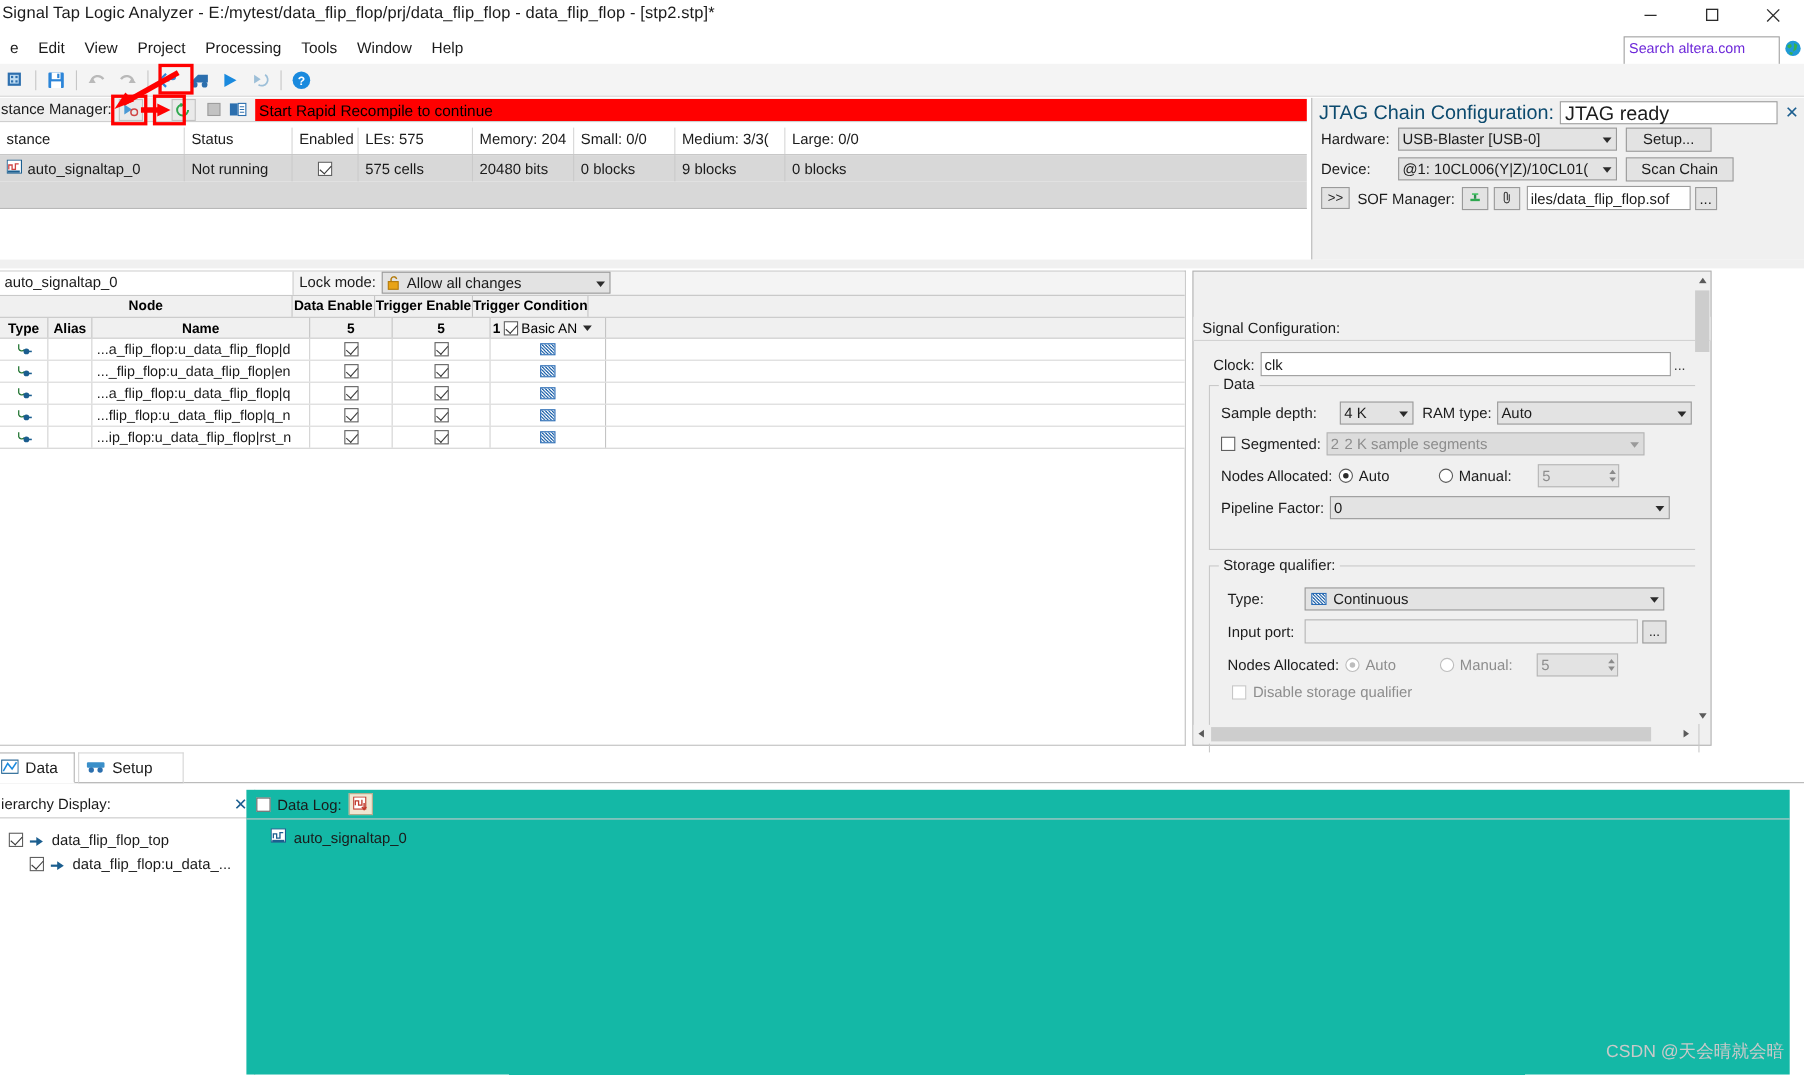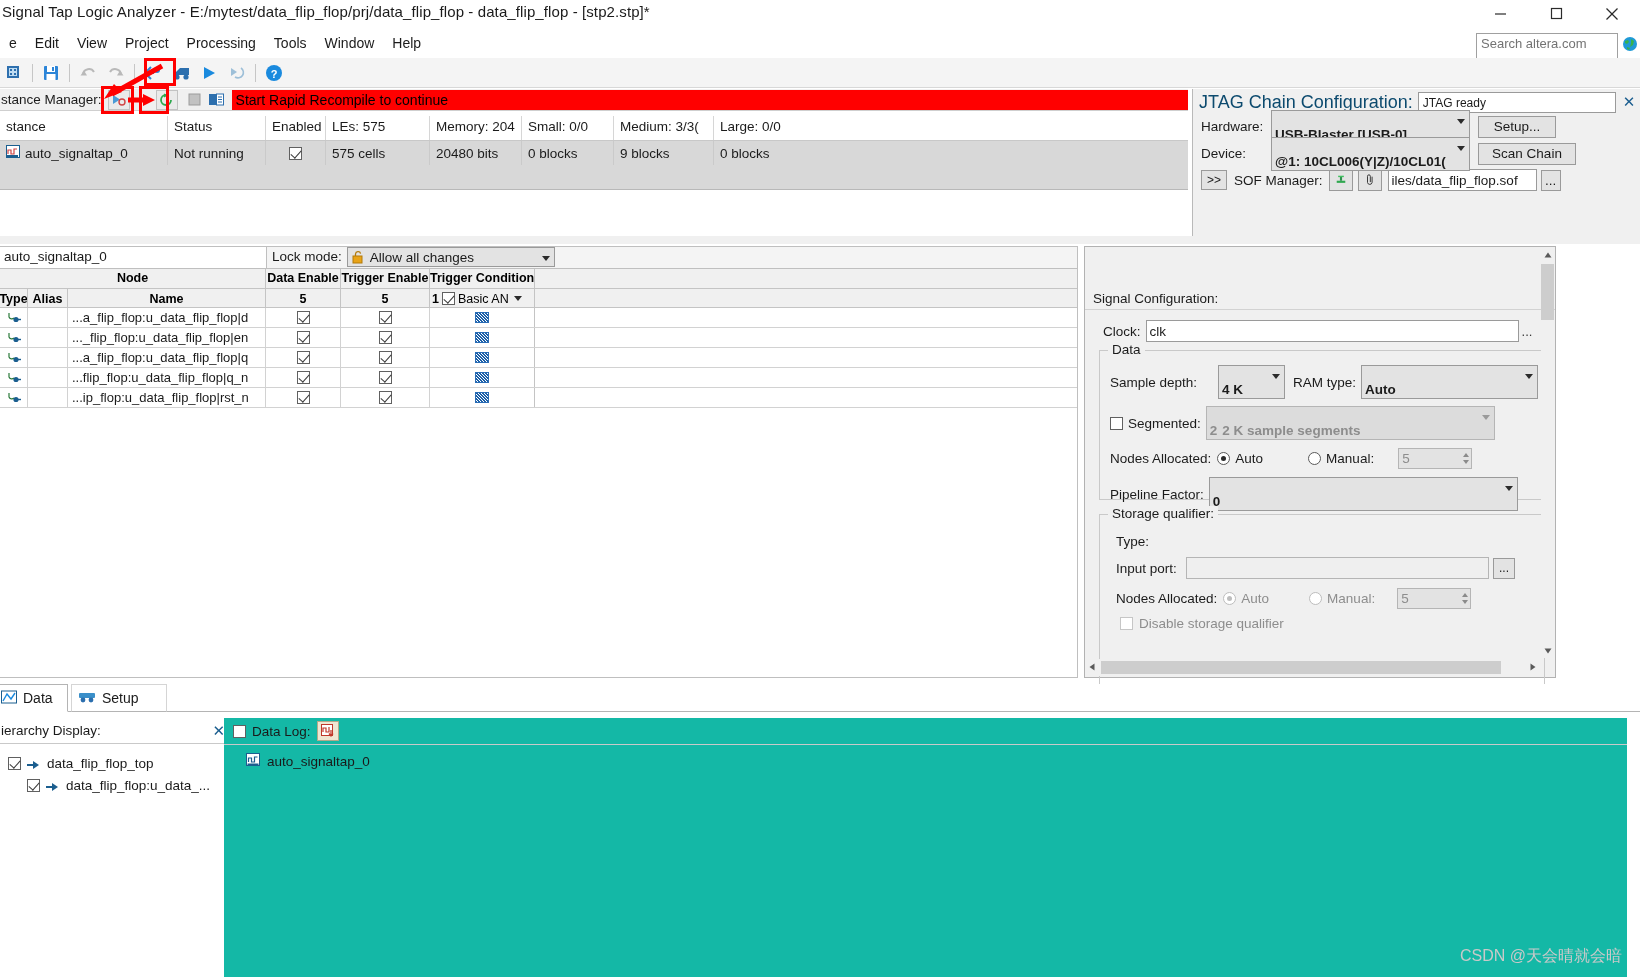--- a/index.html
+++ b/index.html
@@ -37,21 +37,21 @@
     position: absolute; left: 0; top: 30px; width: 1640px; height: 26px;
     background: #ffffff; display: flex; align-items: center; padding-left: 0px;
   }
   .menu-item {
     padding: 2px 9px; font-size: 14px; color: #1b1b1b; white-space: nowrap;
   }
   .search-box {
     position: absolute; right: 22px; top: 33px;
     width: 142px; height: 27px;
     border: 1px solid #a0a0a0; background: #fff;
-    font-size: 13px; color: #737373; padding: 0 4px; line-height: 19px;
+    font-size: 13px; color: #6d28d9; padding: 0 4px; line-height: 19px;
     font-family: "Liberation Sans", sans-serif;
   }
   .globe-icon { position: absolute; right: 2px; top: 36px; width: 16px; height: 16px; }
 
   
   .toolbar {
     position: absolute; left: 0; top: 58px; width: 1640px; height: 30px;
     background: #f4f4f4; border-bottom: 1px solid #d8d8d8;
     display: flex; align-items: center;
   }
@@ -122,29 +122,29 @@
 
   
   .jtag-panel {
     position: absolute; left: 1192px; top: 89px; width: 448px; height: 147px;
     background: #f0f0f0; border-left: 1px solid #b9b9b9;
   }
   .jtag-title-row { display: flex; align-items: center; height: 24px; padding: 2px 4px 0 6px; }
   .jtag-title { font-size: 18px; color: #0c4a6e; white-space: nowrap; }
   .jtag-status {
     margin-left: 5px; flex: 1; height: 21px; border: 1px solid #9a9a9a; background: #fff;
-    font-size: 12px; padding: 1px 4px; line-height: 18px; color: #1b1b1b;
+    font-size: 18px; padding: 1px 4px; line-height: 18px; color: #1b1b1b;
   }
   .jtag-close { margin-left: 6px; color: #1b5e8f; font-size: 15px; width: 14px; text-align: center; }
   .jtag-row { display: flex; align-items: center; height: 27px; padding-left: 8px; }
   .jtag-lbl { font-size: 13.5px; width: 70px; color: #1b1b1b; }
   .combo {
     height: 21px; border: 1px solid #9a9a9a; background: #e3e3e3;
-    font-size: 13.5px; display: flex; align-items: flex-start; padding: 16px 3px; position: relative;
-    color: #1b1b1b; overflow: hidden; white-space: nowrap; font-weight: bold;
+    font-size: 13.5px; display: flex; align-items: center; padding: 3px 3px; position: relative;
+    color: #1b1b1b; overflow: hidden; white-space: nowrap;
   }
   .combo .arw {
     position: absolute; right: 4px; top: 8px;
     border-left: 4px solid transparent; border-right: 4px solid transparent;
     border-top: 5px solid #2b2b2b;
   }
   .btn {
     height: 22px; border: 1px solid #9a9a9a; background: #e3e3e3; font-size: 13.5px;
     display: flex; align-items: center; justify-content: center; color: #1b1b1b;
     white-space: nowrap; padding: 0 6px;
@@ -173,21 +173,21 @@
   .nt-hdr div {
     font-size: 12.5px; font-weight: bold; color: #000; text-align: center;
     border-right: 1px solid #c4c4c4; padding-top: 2px; white-space: nowrap; overflow: hidden;
   }
   .nt-sub { display: flex; height: 19px; background: #f0f0f0; border-bottom: 1px solid #c4c4c4; }
   .nt-sub div {
     font-size: 12.5px; font-weight: bold; color: #000; text-align: center;
     border-right: 1px solid #c4c4c4; padding-top: 1px; white-space: nowrap; overflow: hidden;
     display: flex; align-items: center; justify-content: center;
   }
-  .w-type { width: 28px; }
+  .w-type { width: 44px; }
   .w-alias { width: 40px; }
   .w-name { width: 198px; }
   .w-de { width: 75px; }
   .w-te { width: 89px; }
   .w-tc { width: 105px; border-right: 1px solid #c4c4c4 !important; }
   .w-node { width: 266px; }
   .nt-row { display: flex; height: 20px; border-bottom: 1px solid #d2d2d2; background: #fff; }
   .nt-row > div {
     border-right: 1px solid #d2d2d2; display: flex; align-items: center; justify-content: center;
     font-size: 13px; overflow: hidden; white-space: nowrap;
@@ -731,20 +731,25 @@
           <span class="arw"></span>
         </div>
       </div>
     </div>
 
     <div class="group" style="height:175px;margin-top:14px">
       <div class="g-legend">Storage qualifier:</div>
 
       <div class="sc-row" style="padding-left:10px;padding-top:9px">
         <div class="sc-lbl" style="width:70px">Type:</div>
+        <div class="combo" style="width:327px;background:#e3e3e3;gap:6px">
+          <span class="hatch" style="margin-left:2px"></span>
+          <span>Continuous</span>
+          <span class="arw"></span>
+        </div>
       </div>
 
       <div class="sc-row" style="padding-left:10px;padding-top:8px">
         <div class="sc-lbl" style="width:70px">Input port:</div>
         <div class="txtfield" style="width:303px;background:#efefef;border-color:#b5b5b5"></div>
         <div class="btn" style="width:22px;height:21px;margin-left:4px;font-size:12px">...</div>
       </div>
 
       <div class="sc-row" style="padding-left:10px;padding-top:9px">
         <div class="sc-lbl">Nodes Allocated:</div>

